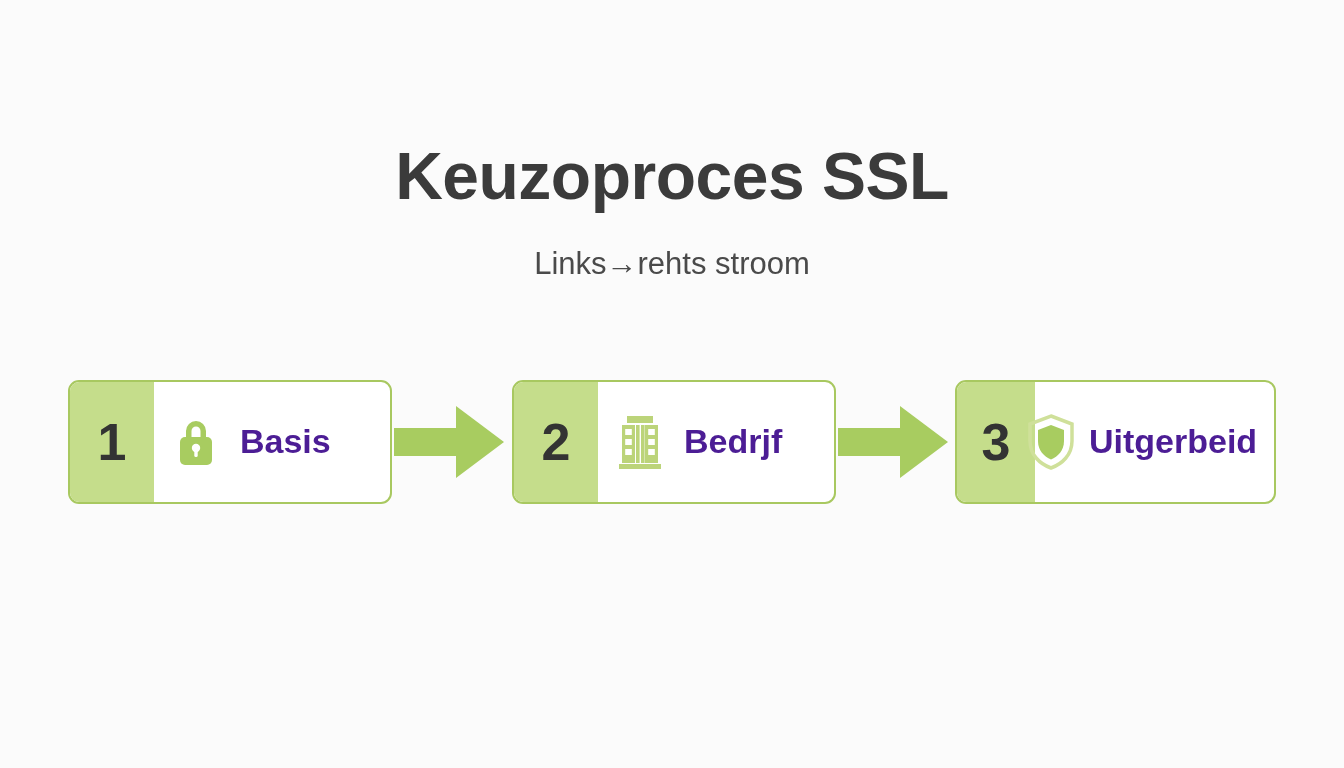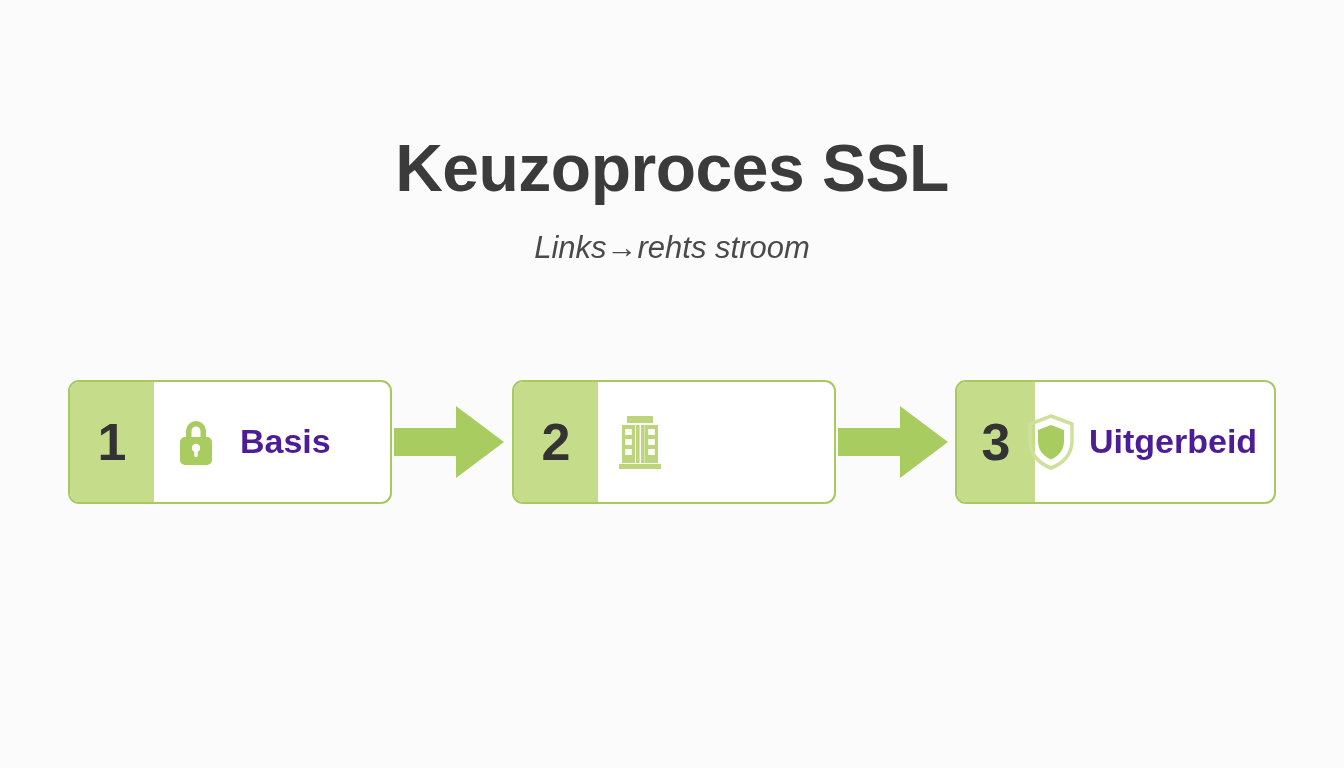--- a/index.html
+++ b/index.html
@@ -28,30 +28,29 @@
     right: 0;
     top: 126px;
     text-align: center;
   }
   .title {
     font-size: 66px;
     font-weight: bold;
     color: #3b3b3b;
     letter-spacing: -0.5px;
     line-height: 1.05;
-    margin: 8px;
+    margin: 16px;
   }
   .subtitle {
     font-size: 31px;
     font-weight: normal;
     color: #4a4a4a;
     margin: 0;
     padding-top: 20px;
     line-height: 1.1;
-    font-style: italic;
   }
 
   
   .flow {
     position: absolute;
     left: 68px;
     top: 380px;
     width: 1208px;
     height: 124px;
   }
@@ -180,20 +179,21 @@
             <rect x="26" y="11" width="3.6" height="38" fill="#bcd47a"></rect>
             <rect x="10.2" y="15" width="6.6" height="6" fill="#ffffff"></rect>
             <rect x="10.2" y="25" width="6.6" height="6" fill="#ffffff"></rect>
             <rect x="10.2" y="35" width="6.6" height="6" fill="#ffffff"></rect>
             <rect x="33.2" y="15" width="6.6" height="6" fill="#ffffff"></rect>
             <rect x="33.2" y="25" width="6.6" height="6" fill="#ffffff"></rect>
             <rect x="33.2" y="35" width="6.6" height="6" fill="#ffffff"></rect>
             <rect x="4" y="50" width="42" height="5" fill="#bcd47a"></rect>
           </svg>
         </span>
+        <span class="step-label">Bedrjf</span>
       </div>
     </div>
 
     <span class="flow-arrow arrow-2">
       <svg width="112" height="80" viewBox="0 0 112 80" aria-hidden="true">
         <path d="M0 26 L62 26 L62 4 L110 40 L62 76 L62 54 L0 54 Z" fill="#a8cc60"></path>
       </svg>
     </span>
 
     <div class="step-card card-3">

